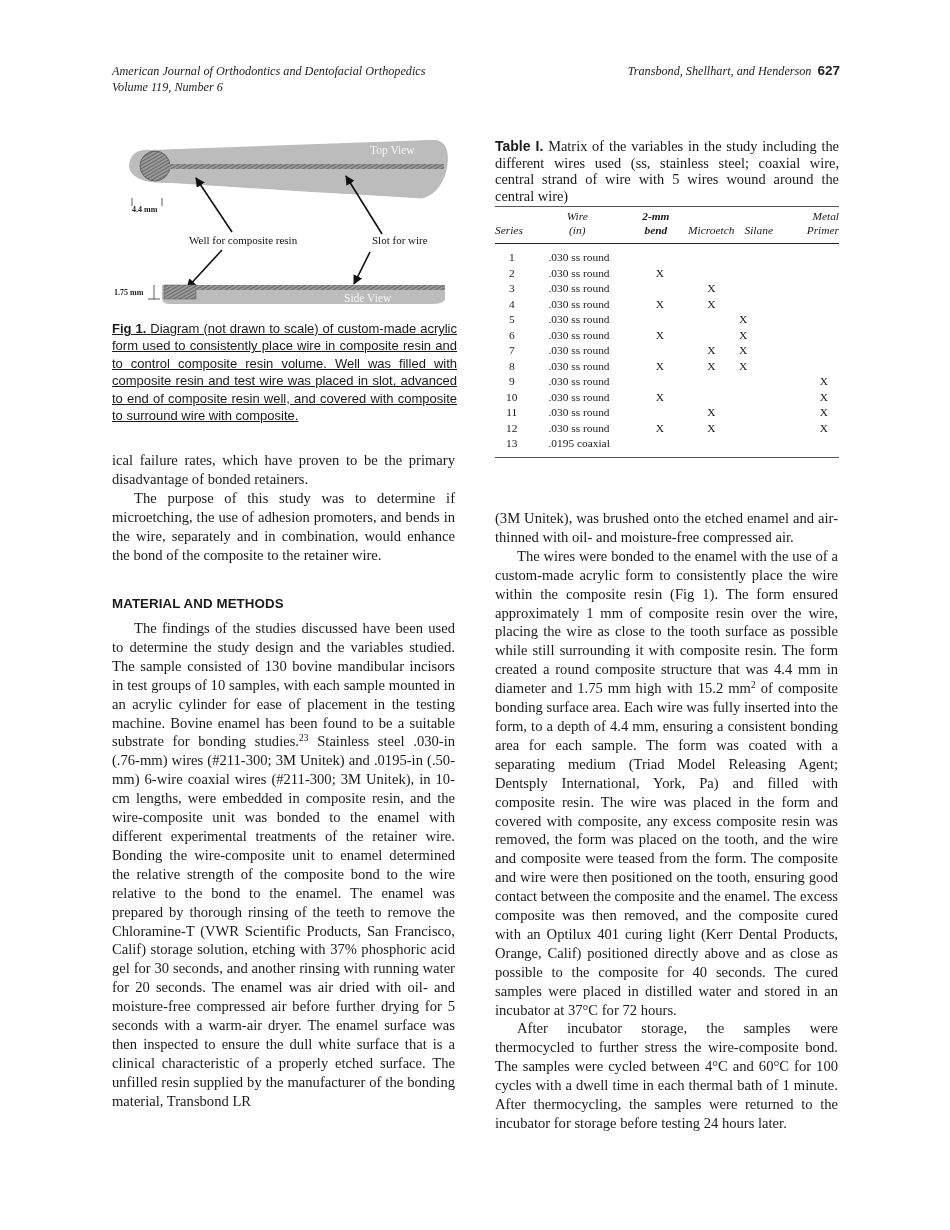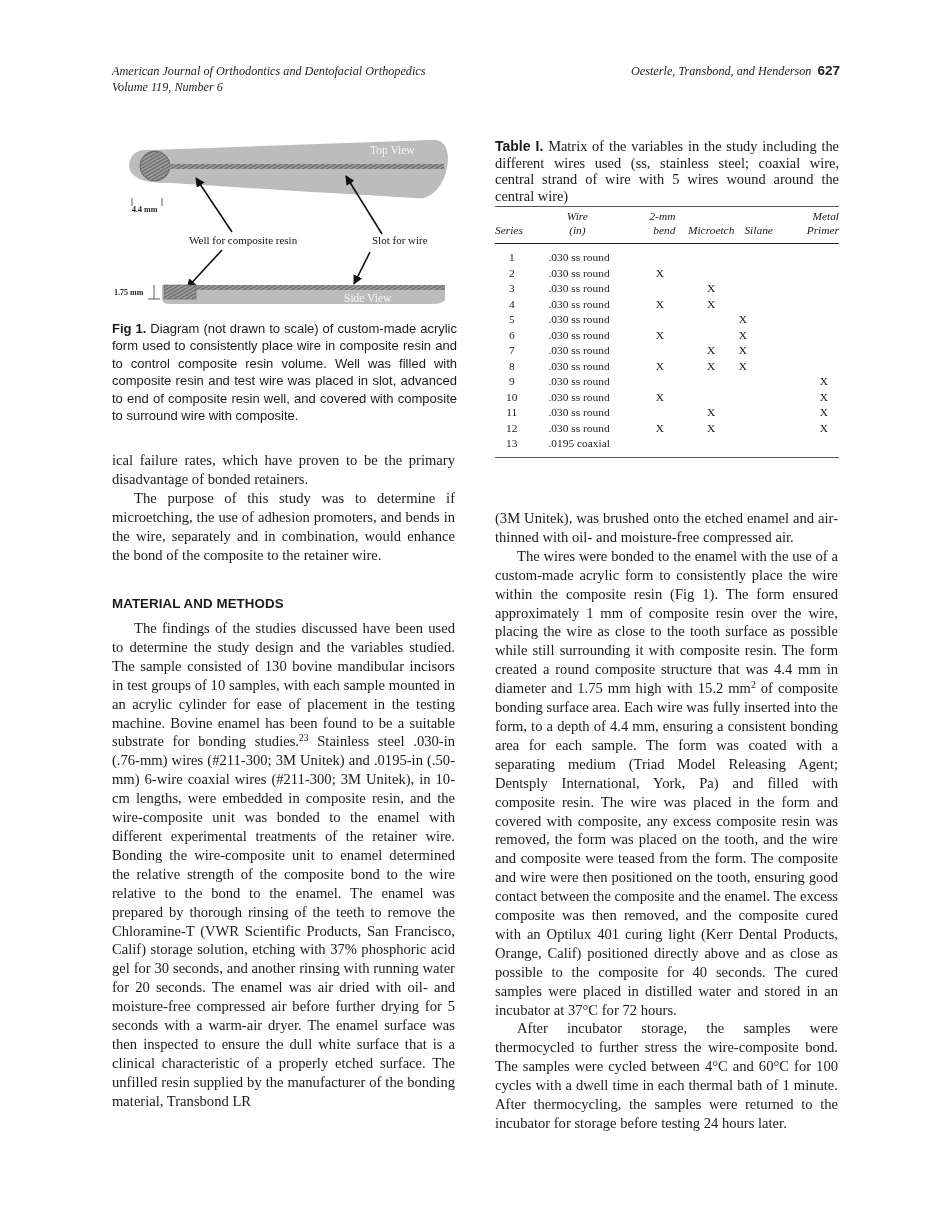--- a/index.html
+++ b/index.html
@@ -7,21 +7,21 @@
 
     .running-head { position: absolute; top: 63px; font-size: 12.2px; font-style: italic; line-height: 16px; font-family: "Liberation Serif", serif; color: #222; }
     .rh-left { left: 112px; }
     .rh-right { right: 110px; text-align: right; }
     .rh-right .page-num { font-family: "Liberation Sans", sans-serif; font-style: normal; font-weight: bold; font-size: 13.5px; margin-left: 6px; }
 
     
     .figure { position: absolute; left: 112px; top: 140px; width: 345px; height: 170px; }
     .figure svg { width: 345px; height: 170px; display: block; }
 
-    .fig-caption { position: absolute; left: 112px; top: 320px; width: 345px; font-family: "Liberation Sans", sans-serif; font-size: 13px; line-height: 17.4px; text-align: justify; color: #1a1a1a; }
+    .fig-caption { position: absolute; left: 112px; top: 320px; width: 345px; font-family: "Liberation Sans", sans-serif; font-size: 13px; line-height: 17.4px; text-align: justify; color: #1a1a1a; text-decoration: underline; }
     .fig-caption b { font-weight: bold; }
 
     .col { position: absolute; width: 343px; font-family: "Liberation Serif", serif; font-size: 14.6px; line-height: 18.9px; text-align: justify; color: #1a1a1a; }
     .col p { margin: 0; }
     .indent { text-indent: 22px; }
     .col-left-1 { left: 112px; top: 451px; }
     .heading { position: absolute; left: 112px; top: 596px; font-family: "Liberation Sans", sans-serif; font-weight: bold; font-size: 13.3px; letter-spacing: 0.1px; color: #1a1a1a; }
     .col-left-2 { left: 112px; top: 619px; }
     .col-right { left: 495px; top: 509px; }
     sup { font-size: 9.5px; line-height: 0; vertical-align: 5px; }
@@ -40,33 +40,33 @@
     tbody tr:last-child td { padding-bottom: 5px; }
     .c-series { width: 50px; text-align: left; }
     .c-series-d { width: 50px; text-align: center; padding-right: 20px; }
     .c-wire { width: 85px; text-align: left; }
     .c-bend { width: 52px; text-align: center; }
     .c-micro { width: 62px; text-align: center; }
     .c-silane { width: 48px; }
     .c-metal { width: 47px; text-align: right; padding-right: 8px; }
     th.c-series { text-align: left; }
     th.c-wire { text-align: center; padding-right: 30px; }
-    th.c-bend { text-align: right; padding-right: 8px; }
+    th.c-bend { text-align: center; padding-right: 8px; font-weight: bold; }
     th.c-metal { text-align: right; padding-right: 0; }
     td.c-metal { text-align: center; padding-left: 30px; padding-right: 0; }
   </style>
 </head>
 <body>
 
 <div class="running-head rh-left">
   <div>American Journal of Orthodontics and Dentofacial Orthopedics</div>
   <div>Volume 119, Number 6</div>
 </div>
 <div class="running-head rh-right">
-  <span>Oesterle, Transbond, and Henderson</span><span class="page-num">627</span>
+  <span>Transbond, Shellhart, and Henderson</span><span class="page-num">627</span>
 </div>
 
 <div class="figure">
   <svg viewBox="0 0 345 170" xmlns="http://www.w3.org/2000/svg">
     <defs>
       <pattern id="hatch" patternUnits="userSpaceOnUse" width="3" height="3" patternTransform="rotate(60)">
         <rect width="3" height="3" fill="#9a9a9a"></rect>
         <line x1="0" y1="0" x2="0" y2="3" stroke="#444" stroke-width="1.2"></line>
       </pattern>
       <marker id="arrow" viewBox="0 0 10 10" refX="9" refY="5" markerWidth="6" markerHeight="6" orient="auto-start-reverse">

